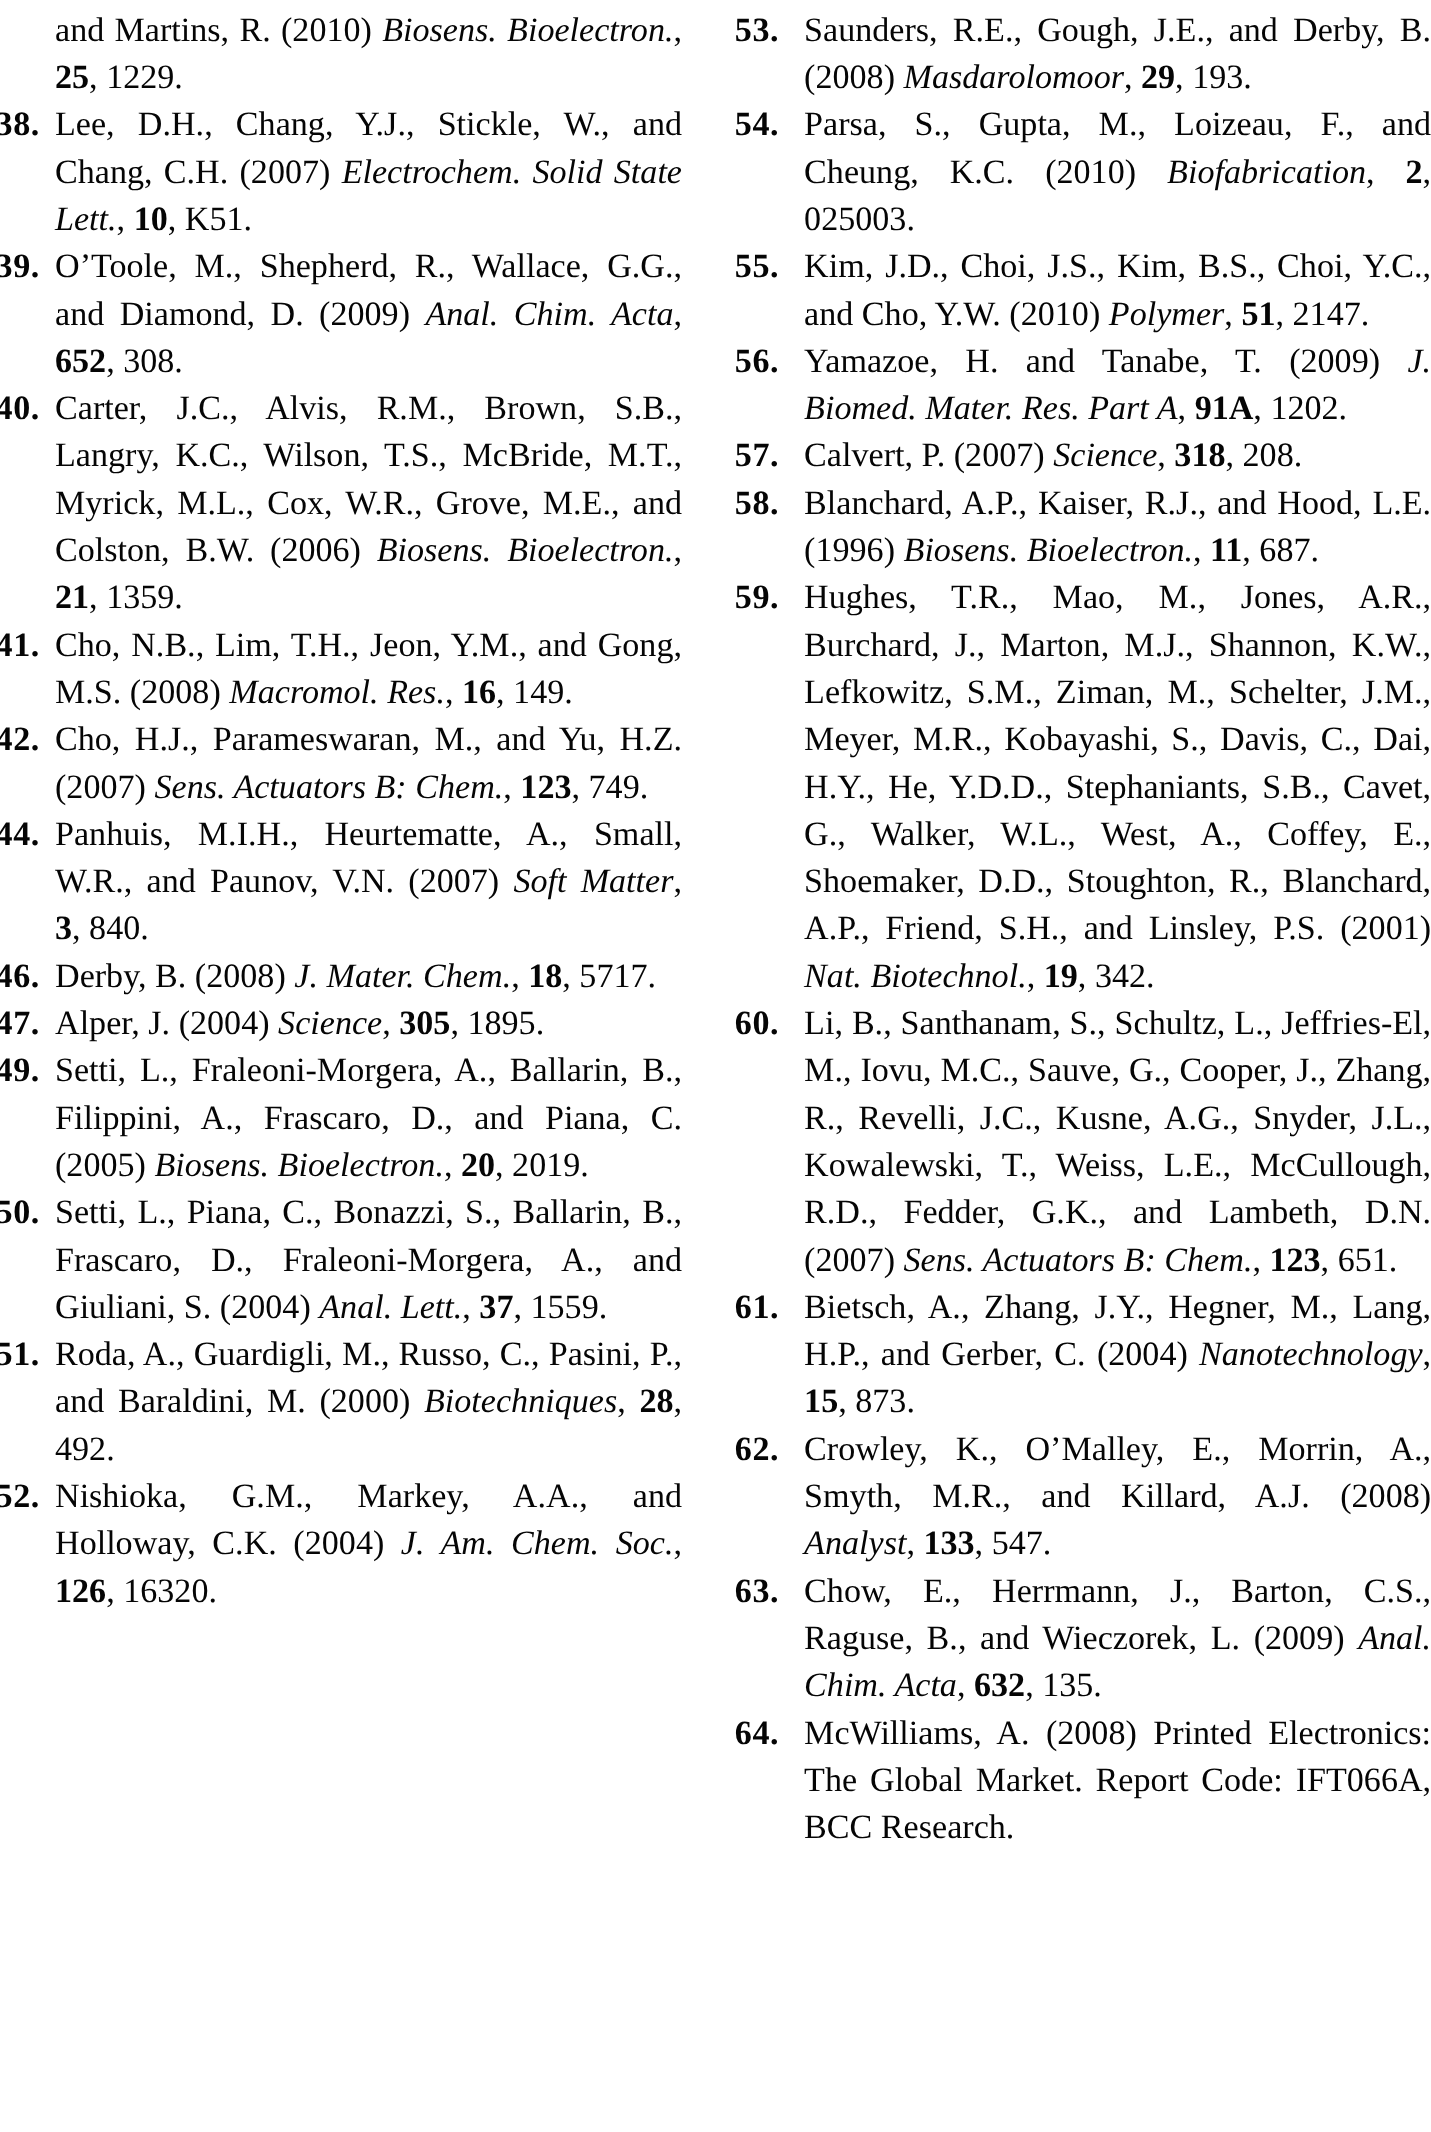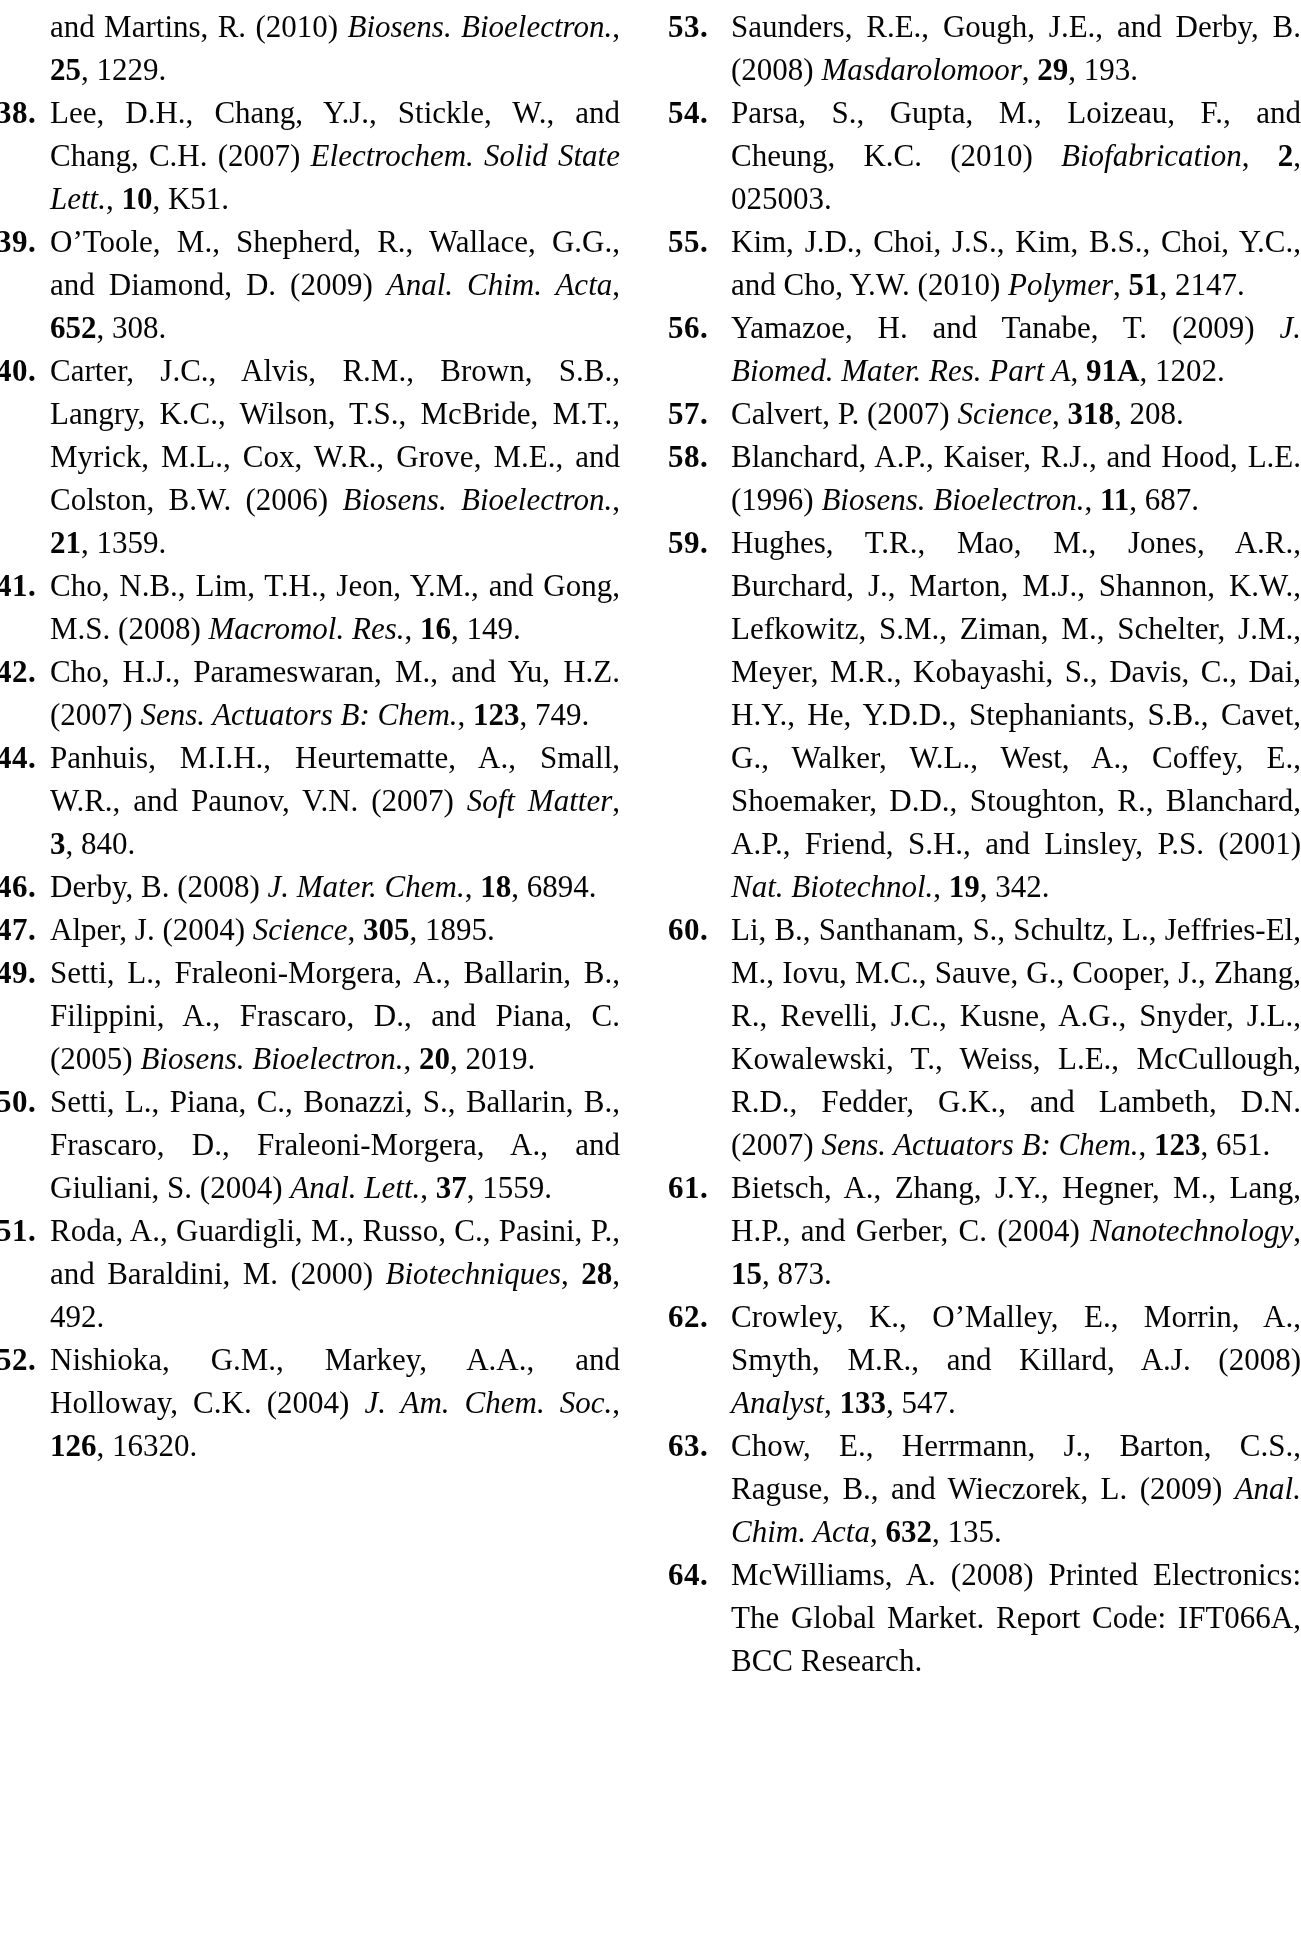--- a/index.html
+++ b/index.html
@@ -58,21 +58,21 @@
 
 <div class="page">
   <div class="ref-column left">
       <div class="ref-entry"><span class="ref-num"></span><span class="ref-text"><span class="seg-plain">and Martins, R. (2010) </span><span class="seg-italic">Biosens. Bioelec­tron.</span><span class="seg-plain">, </span><span class="seg-bold">25</span><span class="seg-plain">, 1229.</span></span></div>
       <div class="ref-entry"><span class="ref-num">38.</span><span class="ref-text"><span class="seg-plain">Lee, D.H., Chang, Y.J., Stickle, W., and Chang, C.H. (2007) </span><span class="seg-italic">Electrochem. Solid State Lett.</span><span class="seg-plain">, </span><span class="seg-bold">10</span><span class="seg-plain">, K51.</span></span></div>
       <div class="ref-entry"><span class="ref-num">39.</span><span class="ref-text"><span class="seg-plain">O’Toole, M., Shepherd, R., Wallace, G.G., and Diamond, D. (2009) </span><span class="seg-italic">Anal. Chim. Acta</span><span class="seg-plain">, </span><span class="seg-bold">652</span><span class="seg-plain">, 308.</span></span></div>
       <div class="ref-entry"><span class="ref-num">40.</span><span class="ref-text"><span class="seg-plain">Carter, J.C., Alvis, R.M., Brown, S.B., Langry, K.C., Wilson, T.S., McBride, M.T., Myrick, M.L., Cox, W.R., Grove, M.E., and Colston, B.W. (2006) </span><span class="seg-italic">Biosens. Bioelectron.</span><span class="seg-plain">, </span><span class="seg-bold">21</span><span class="seg-plain">, 1359.</span></span></div>
       <div class="ref-entry"><span class="ref-num">41.</span><span class="ref-text"><span class="seg-plain">Cho, N.B., Lim, T.H., Jeon, Y.M., and Gong, M.S. (2008) </span><span class="seg-italic">Macromol. Res.</span><span class="seg-plain">, </span><span class="seg-bold">16</span><span class="seg-plain">, 149.</span></span></div>
       <div class="ref-entry"><span class="ref-num">42.</span><span class="ref-text"><span class="seg-plain">Cho, H.J., Parameswaran, M., and Yu, H.Z. (2007) </span><span class="seg-italic">Sens. Actuators B: Chem.</span><span class="seg-plain">, </span><span class="seg-bold">123</span><span class="seg-plain">, 749.</span></span></div>
       <div class="ref-entry"><span class="ref-num">44.</span><span class="ref-text"><span class="seg-plain">Panhuis, M.I.H., Heurtematte, A., Small, W.R., and Paunov, V.N. (2007) </span><span class="seg-italic">Soft Matter</span><span class="seg-plain">, </span><span class="seg-bold">3</span><span class="seg-plain">, 840.</span></span></div>
-      <div class="ref-entry"><span class="ref-num">46.</span><span class="ref-text"><span class="seg-plain">Derby, B. (2008) </span><span class="seg-italic">J. Mater. Chem.</span><span class="seg-plain">, </span><span class="seg-bold">18</span><span class="seg-plain">, 6894.</span></span></div>
+      <div class="ref-entry"><span class="ref-num">46.</span><span class="ref-text"><span class="seg-plain">Derby, B. (2008) </span><span class="seg-italic">J. Mater. Chem.</span><span class="seg-plain">, </span><span class="seg-bold">18</span><span class="seg-plain">, 5717.</span></span></div>
       <div class="ref-entry"><span class="ref-num">47.</span><span class="ref-text"><span class="seg-plain">Alper, J. (2004) </span><span class="seg-italic">Science</span><span class="seg-plain">, </span><span class="seg-bold">305</span><span class="seg-plain">, 1895.</span></span></div>
       <div class="ref-entry"><span class="ref-num">49.</span><span class="ref-text"><span class="seg-plain">Setti, L., Fraleoni-Morgera, A., Ballarin, B., Filippini, A., Frascaro, D., and Piana, C. (2005) </span><span class="seg-italic">Biosens. Bioelectron.</span><span class="seg-plain">, </span><span class="seg-bold">20</span><span class="seg-plain">, 2019.</span></span></div>
       <div class="ref-entry"><span class="ref-num">50.</span><span class="ref-text"><span class="seg-plain">Setti, L., Piana, C., Bonazzi, S., Ballarin, B., Frascaro, D., Fraleoni-Morgera, A., and Giuliani, S. (2004) </span><span class="seg-italic">Anal. Lett.</span><span class="seg-plain">, </span><span class="seg-bold">37</span><span class="seg-plain">, 1559.</span></span></div>
       <div class="ref-entry"><span class="ref-num">51.</span><span class="ref-text"><span class="seg-plain">Roda, A., Guardigli, M., Russo, C., Pasini, P., and Baraldini, M. (2000) </span><span class="seg-italic">Biotechniques</span><span class="seg-plain">, </span><span class="seg-bold">28</span><span class="seg-plain">, 492.</span></span></div>
       <div class="ref-entry"><span class="ref-num">52.</span><span class="ref-text"><span class="seg-plain">Nishioka, G.M., Markey, A.A., and Holloway, C.K. (2004) </span><span class="seg-italic">J. Am. Chem. Soc.</span><span class="seg-plain">, </span><span class="seg-bold">126</span><span class="seg-plain">, 16320.</span></span></div>
     </div>
   <div class="ref-column right">
       <div class="ref-entry"><span class="ref-num">53.</span><span class="ref-text"><span class="seg-plain">Saunders, R.E., Gough, J.E., and Derby, B. (2008) </span><span class="seg-italic">Masdarolomoor</span><span class="seg-plain">, </span><span class="seg-bold">29</span><span class="seg-plain">, 193.</span></span></div>
       <div class="ref-entry"><span class="ref-num">54.</span><span class="ref-text"><span class="seg-plain">Parsa, S., Gupta, M., Loizeau, F., and Cheung, K.C. (2010) </span><span class="seg-italic">Biofabrication</span><span class="seg-plain">, </span><span class="seg-bold">2</span><span class="seg-plain">, 025003.</span></span></div>
       <div class="ref-entry"><span class="ref-num">55.</span><span class="ref-text"><span class="seg-plain">Kim, J.D., Choi, J.S., Kim, B.S., Choi, Y.C., and Cho, Y.W. (2010) </span><span class="seg-italic">Polymer</span><span class="seg-plain">, </span><span class="seg-bold">51</span><span class="seg-plain">, 2147.</span></span></div>

